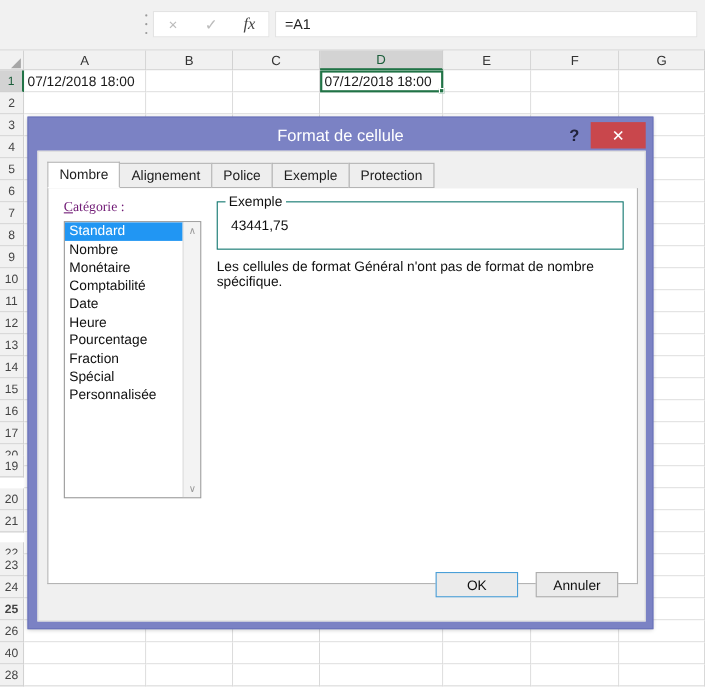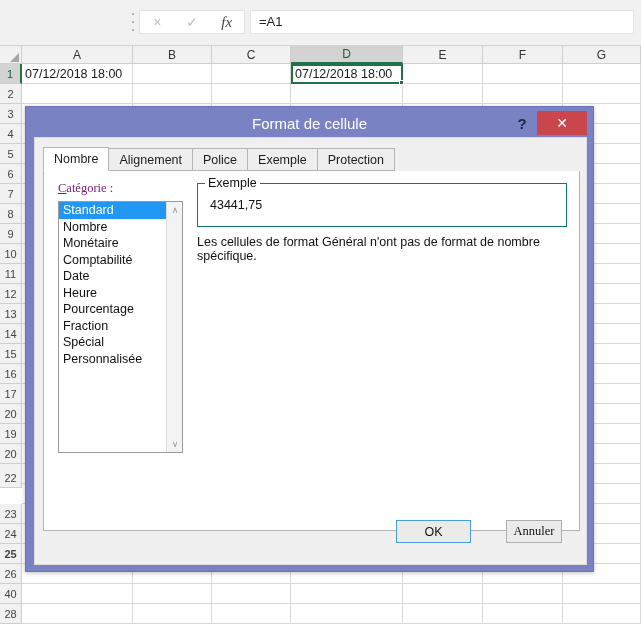--- a/index.html
+++ b/index.html
@@ -331,22 +331,21 @@
     display: flex; align-items: center; justify-content: center;
   }
   .btn.ok {
     right: 115px;
     width: 75px;
     border: 1px solid #4a9fd8;
     background: #ebebeb;
   }
   .btn.cancel {
     right: 24px;
-    width: 56px;
-    font-family: Liberation Serif, serif;
+    width: 75px;
   }
 </style>
 </head>
 <body>
 
 <div id="app">
 
   <div class="formula-strip">
     <div class="dots-sep">
       <i></i>
@@ -384,24 +383,24 @@
         <div class="rowhead" style="top: 178px;">9</div>
         <div class="rowhead" style="top: 198px;">10</div>
         <div class="rowhead" style="top: 218px;">11</div>
         <div class="rowhead" style="top: 238px;">12</div>
         <div class="rowhead" style="top: 258px;">13</div>
         <div class="rowhead" style="top: 278px;">14</div>
         <div class="rowhead" style="top: 298px;">15</div>
         <div class="rowhead" style="top: 318px;">16</div>
         <div class="rowhead" style="top: 338px;">17</div>
         <div class="rowhead" style="top: 358px;">20</div>
-        <div class="rowhead" style="top: 378px;">19</div>
+        <div class="rowhead" style="top: 368px;">19</div>
         <div class="rowhead" style="top: 398px;">20</div>
         <div class="rowhead" style="top: 418px;">21</div>
-        <div class="rowhead" style="top: 422px;">22</div>
+        <div class="rowhead" style="top: 447px;">22</div>
         <div class="rowhead" style="top: 458px;">23</div>
         <div class="rowhead" style="top: 478px;">24</div>
         <div class="rowhead" style="top: 498px; font-weight: bold;">25</div>
         <div class="rowhead" style="top: 518px;">26</div>
         <div class="rowhead" style="top: 538px;">40</div>
         <div class="rowhead" style="top: 558px;">28</div>
       </div>
     <div id="cells">
         <div class="cell" style="left: 22px; width: 111px; top: 18px;">07/12/2018 18:00</div>
         <div class="cell" style="left: 133px; width: 79px; top: 18px;"></div>

